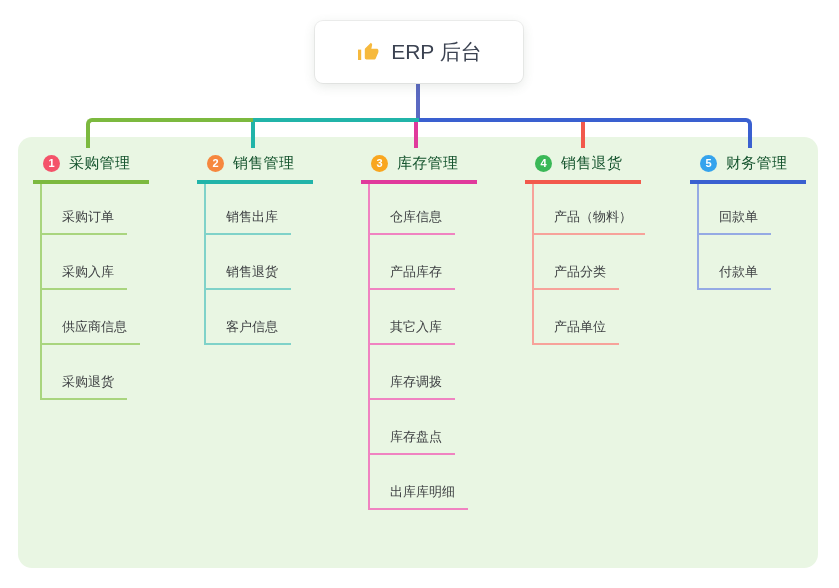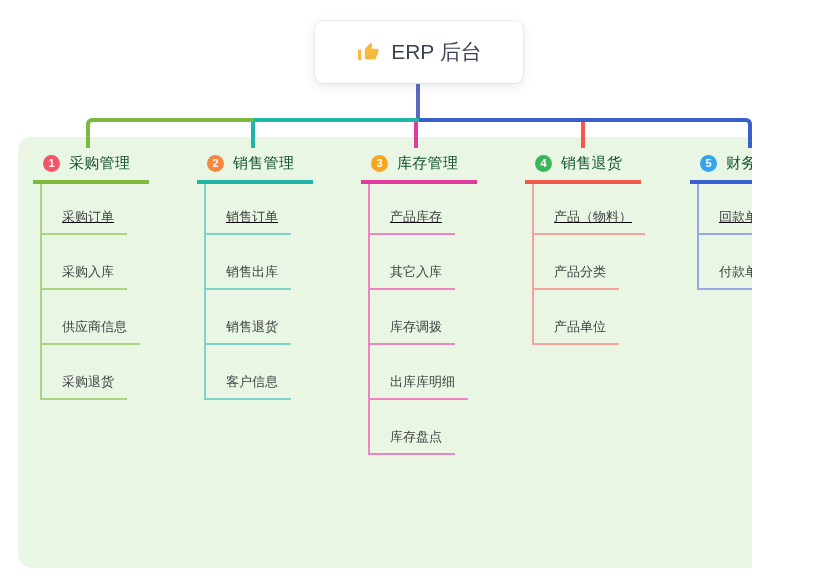--- a/index.html
+++ b/index.html
@@ -1,36 +1,36 @@
 <!DOCTYPE html>
 <html><head>
 <meta charset="utf-8">
 <style>
   html,body{margin:0;padding:0;background:#fff;}
-  .canvas{position:relative;width:752px;height:588px;background:#ffffff;
+  .canvas{position:relative;width:839px;height:588px;background:#ffffff;
           font-family:"Liberation Sans",sans-serif;overflow:hidden;}
   .root-card{position:absolute;left:315px;top:21px;width:208px;height:62px;
           background:#ffffff;border-radius:8px;
           box-shadow:0 3px 12px rgba(70,90,70,.14),0 0 0 1px #f1f1f1;
           display:flex;align-items:center;justify-content:center;gap:11px;
           font-size:21px;color:#3b4251;z-index:3;}
   .thumb-icon{width:24px;height:24px;display:inline-flex;}
   .panel{position:absolute;left:18px;top:137px;width:800px;height:431px;
           border-radius:14px;z-index:1;}
   .line{position:absolute;z-index:2;}
   .branch{position:absolute;top:141px;z-index:4;width:max-content;}
   .branch-title{width:116px;height:34px;border-bottom:4px solid var(--c);
           display:flex;align-items:center;padding-top:5px;box-sizing:content-box;}
   .badge{width:17px;height:17px;border-radius:50%;background:var(--bc);
           color:#fff;font-size:11px;font-weight:bold;line-height:17px;
           text-align:center;margin:0 9px 0 10px;flex:0 0 17px;}
   .title-label{font-size:15px;color:#14532d;letter-spacing:.3px;white-space:nowrap;}
   .children{margin-left:7px;border-left:2px solid var(--lc);width:max-content;}
   .child{height:55px;display:flex;align-items:flex-end;}
-  .child:first-child{height:51px;text-decoration:underline;}
+  .child:first-child{height:51px;}
   .child-label{font-size:13px;color:#3d3f42;padding:0 13px 7px 20px;
           border-bottom:2px solid var(--lc);white-space:nowrap;}
 </style>
 </head>
 <body>
 
 <div class="canvas" style="background: rgb(255, 255, 255);">
 
   <div class="root-card">
     <span class="thumb-icon">
@@ -75,53 +75,53 @@
           </div>
         </div>
       </div>
       <div class="branch" style="left: 197px; --c: #21b4a9; --bc: #f6873e; --lc: #7fd2c9;">
         <div class="branch-title">
           <span class="badge">2</span>
           <span class="title-label">销售管理</span>
         </div>
         <div class="children">
           <div class="child">
-            <span class="child-label">销售订单</span>
-          </div>
-          <div class="child">
             <span class="child-label">销售出库</span>
           </div>
           <div class="child">
             <span class="child-label">销售退货</span>
           </div>
           <div class="child">
             <span class="child-label">客户信息</span>
           </div>
         </div>
       </div>
       <div class="branch" style="left: 361px; --c: #e03a9c; --bc: #f9a61f; --lc: #f083c1;">
         <div class="branch-title">
           <span class="badge">3</span>
           <span class="title-label">库存管理</span>
         </div>
         <div class="children">
           <div class="child">
+            <span class="child-label">仓库信息</span>
+          </div>
+          <div class="child">
             <span class="child-label">产品库存</span>
           </div>
           <div class="child">
             <span class="child-label">其它入库</span>
           </div>
           <div class="child">
             <span class="child-label">库存调拨</span>
           </div>
           <div class="child">
-            <span class="child-label">出库库明细</span>
+            <span class="child-label">库存盘点</span>
           </div>
           <div class="child">
-            <span class="child-label">库存盘点</span>
+            <span class="child-label">出库库明细</span>
           </div>
         </div>
       </div>
       <div class="branch" style="left: 525px; --c: #f2594c; --bc: #3ab857; --lc: #f7a29a;">
         <div class="branch-title">
           <span class="badge">4</span>
           <span class="title-label">销售退货</span>
         </div>
         <div class="children">
           <div class="child">

